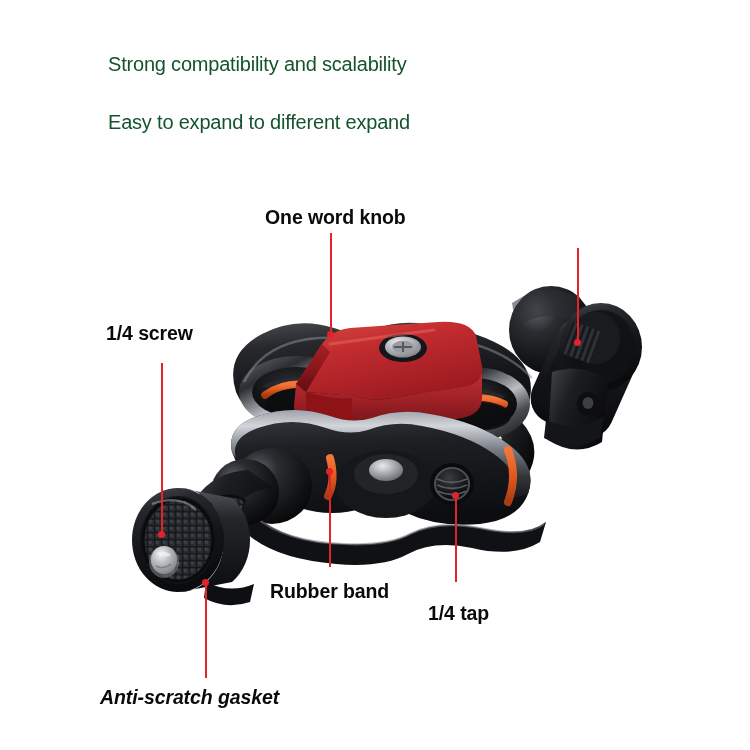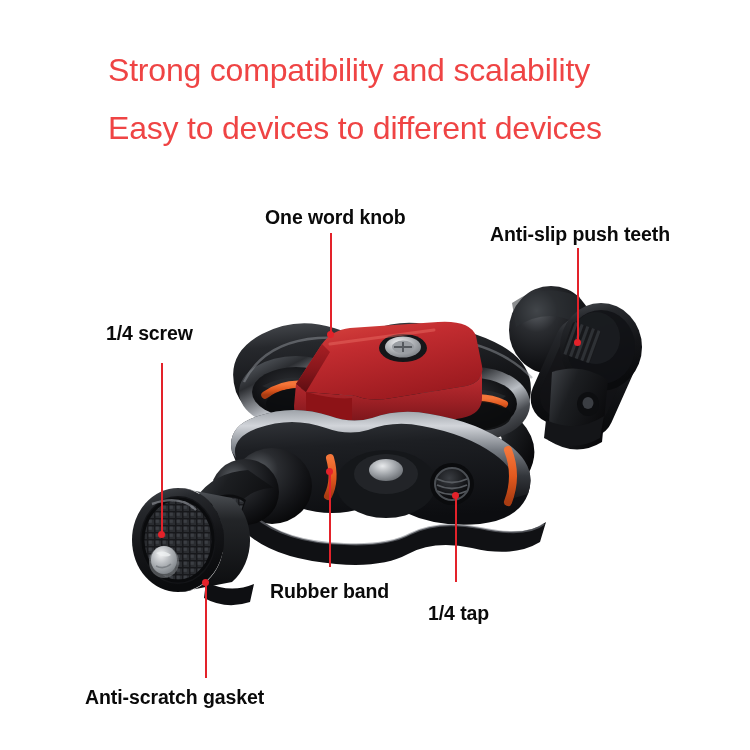--- a/index.html
+++ b/index.html
@@ -15,23 +15,23 @@
     width: 750px;
     height: 750px;
     background: #ffffff;
     overflow: hidden;
   }
 
   
   .headline {
     position: absolute;
     left: 108px;
-    font-size: 32px;
+    font-size: 20px;
     line-height: 1.0;
-    color: #ef4444;
+    color: #14532d;
     letter-spacing: -0.2px;
     white-space: nowrap;
   }
   .headline.l1 { top: 54px; }
   .headline.l2 { top: 112px; }
 
   
   .callout {
     position: absolute;
     font-size: 19.5px;
@@ -64,21 +64,21 @@
     height: 750px;
     pointer-events: none;
   }
 </style>
 </head>
 <body>
 
 <div id="stage">
 
   <div class="headline l1">Strong compatibility and scalability</div>
-  <div class="headline l2">Easy to devices to different devices</div>
+  <div class="headline l2">Easy to expand to different expand</div>
 
   <svg id="product" viewBox="0 0 750 750">
     <defs>
 
       <linearGradient id="gBodyTop" x1="0" y1="0" x2="0.25" y2="1">
         <stop offset="0%" stop-color="#4a4d52"></stop>
         <stop offset="22%" stop-color="#26282c"></stop>
         <stop offset="60%" stop-color="#141518"></stop>
         <stop offset="100%" stop-color="#0a0b0d"></stop>
       </linearGradient>
@@ -374,23 +374,22 @@
   <div class="dot" style="left:326px; top:468px;"></div>
 
   <div class="leader v" style="left:455px; top:496px; height:86px;"></div>
   <div class="dot" style="left:452px; top:492px;"></div>
 
   <div class="leader v" style="left:205px; top:583px; height:95px;"></div>
   <div class="dot" style="left:202px; top:579px;"></div>
 
   <div class="callout" style="left:265px; top:206px;">One word knob</div>
 
-  <div class="callout" style="left:490px; top:223px;">Anti-slip push teeth</div>
 
   <div class="callout" style="left:106px; top:322px;">1/4 screw</div>
 
   <div class="callout" style="left:270px; top:580px;">Rubber band</div>
 
   <div class="callout" style="left:428px; top:602px;text-align:center;">1/4 tap</div>
 
-  <div class="callout" style="left:85px; top:686px;">Anti-scratch gasket</div>
+  <div class="callout" style="left:100px; top:686px;font-style:italic;">Anti-scratch gasket</div>
 
 </div>
 
 </body></html>

